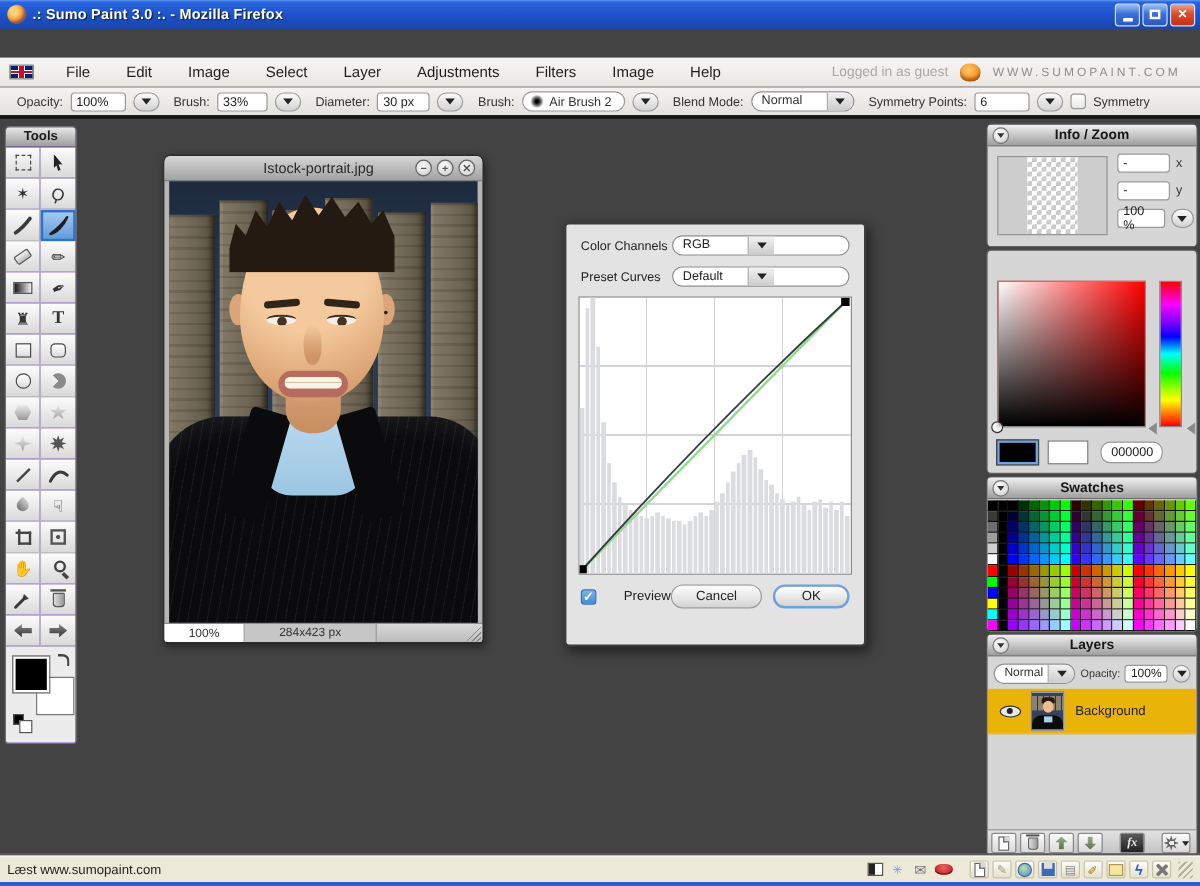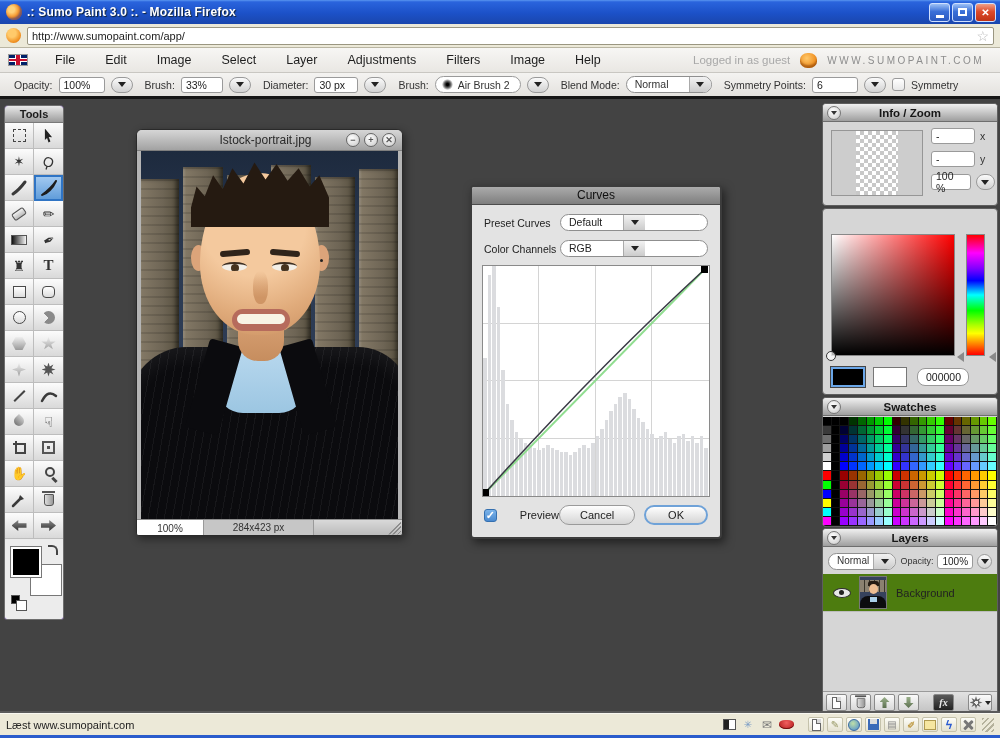--- a/index.html
+++ b/index.html
@@ -214,21 +214,21 @@
   .sw-grid { position:absolute; left:0; top:19px; right:0; bottom:0; display:flex; flex-direction:column; }
   .sw-row { flex:1; display:flex; }
   .sw-cell { flex:1; border-right:1px solid #111; border-bottom:1px solid #111; }
 
   .ly-panel { top:429px; height:186px; }
   .ly-controls { position:absolute; left:0; top:19px; width:100%; height:26px; display:flex; align-items:center; padding:0 5px; gap:4px; font-size:9px; color:#333; }
   .ly-controls .combo { width:84px; }
   .ly-controls .combo .val { min-width:0; flex:1; font-size:10px; }
   .ly-controls .numfield { width:36px; height:15px; font-size:10px; }
   .ly-rows { position:absolute; left:0; top:45px; width:100%; }
-  .ly-row { height:38px; display:flex; align-items:center; background:#4d7c0f; border-bottom:1px solid #bdbdbd; }
+  .ly-row { height:38px; display:flex; align-items:center; background:#eab308; border-bottom:1px solid #bdbdbd; }
   .ly-row.selected { background:#a9b6c2; }
   .eye-ic { position:relative; width:18px; height:10px; border:1.5px solid #2e2e2e; border-radius:50%; margin:0 8px 0 10px; background:#e8e8e8; }
   .eye-ic::after { content:""; position:absolute; left:5px; top:1.5px; width:5px; height:5px; background:#222; border-radius:50%; }
   .ly-thumb { width:28px; height:33px; border:1px solid #777; background:#fff; margin-right:9px; position:relative; overflow:hidden; }
   .ly-name { font-size:11px; color:#222; }
   .mini-portrait { position:absolute; inset:0; background:#36425c; }
   .mini-portrait .mfence { position:absolute; left:0; top:3px; width:100%; height:12px; background:repeating-linear-gradient(90deg, #8b8170 0 4px, #3a352a 4px 5px); }
   .mini-portrait .mhair { position:absolute; left:8px; top:4px; width:11px; height:5px; background:#241a12; border-radius:3px 3px 0 0; }
   .mini-portrait .mface { position:absolute; left:9px; top:7px; width:9px; height:10px; background:#edbd92; border-radius:50%; }
   .mini-portrait .mbody { position:absolute; left:0px; bottom:0; width:100%; height:12px; background:#0c0c0e; border-radius:8px 8px 0 0; }
@@ -278,27 +278,20 @@
       <span class="wbtn min">
           <span></span>
         </span>
       <span class="wbtn max">
           <span></span>
         </span>
       <span class="wbtn close">✕</span>
     </span>
   </div>
 
-  <div class="urlbar">
-    <span class="url-fav"></span>
-    <span class="url-field">
-      <span>http://www.sumopaint.com/app/</span>
-      <span class="url-star">☆</span>
-    </span>
-  </div>
 
   <div class="menubar">
     <span class="uk-flag"></span>
     <ul class="menu-items">
         <li>File</li>
         <li>Edit</li>
         <li>Image</li>
         <li>Select</li>
         <li>Layer</li>
         <li>Adjustments</li>
@@ -512,34 +505,33 @@
         <div class="earring"></div>
       </div>
       <div class="doc-status">
         <span class="doc-zoom">100%</span>
         <span class="doc-size">284x423 px</span>
         <span class="doc-grip"></span>
       </div>
     </div>
 
     <div class="curves">
-      <div class="curves-header">Curves</div>
+      <div class="curves-row">
+        <span class="lbl">Color Channels</span>
+        <span class="combo">
+          <span class="val">RGB</span>
+          <span class="dd">
+              <i></i>
+            </span>
+        </span>
+      </div>
       <div class="curves-row">
         <span class="lbl">Preset Curves</span>
         <span class="combo">
           <span class="val">Default</span>
-          <span class="dd">
-              <i></i>
-            </span>
-        </span>
-      </div>
-      <div class="curves-row">
-        <span class="lbl">Color Channels</span>
-        <span class="combo">
-          <span class="val">RGB</span>
           <span class="dd">
               <i></i>
             </span>
         </span>
       </div>
       <div class="graph">
         <div class="hist" id="histogram">
             <i style="height: 60%;"></i>
             <i style="height: 96%;"></i>
             <i style="height: 100%;"></i>

